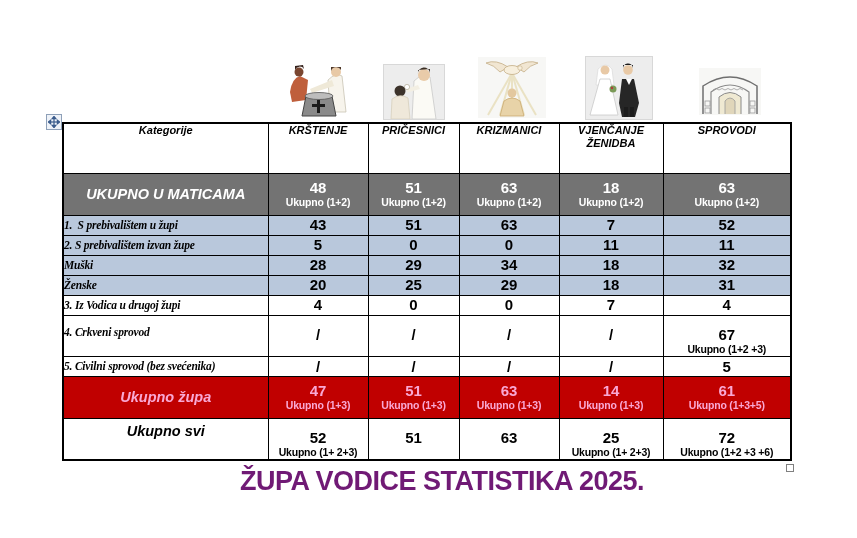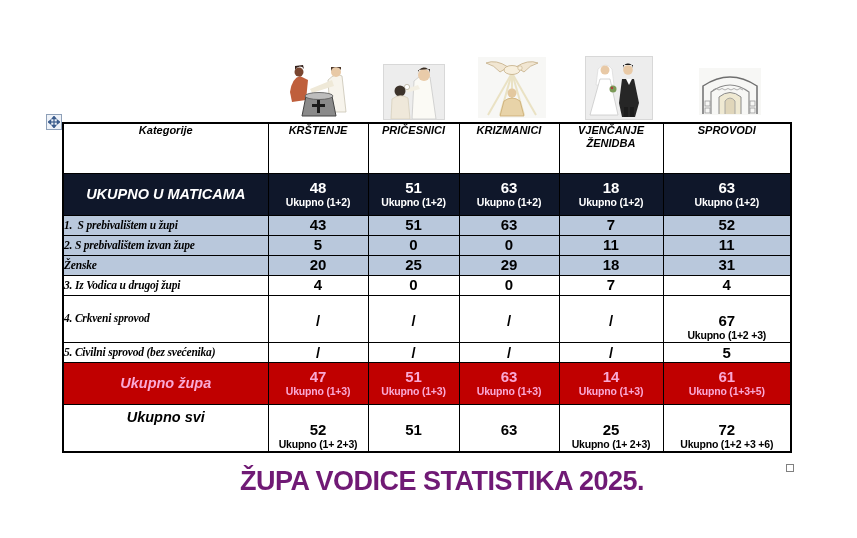--- a/index.html
+++ b/index.html
@@ -15,31 +15,31 @@
   table.stats{position:absolute;left:62px;top:122px;width:728px;
               border-collapse:collapse;table-layout:fixed;border:2px solid #000;}
   table.stats td,table.stats th{border:1px solid #000;padding:0;overflow:hidden;}
 
   tr.h-head{height:50px;} tr.h-big{height:42px;} tr.h-sm{height:20px;}
   tr.h-mid{height:38px;}  tr.h-last{height:42px;}
 
   th.hdr{font-size:11px;font-weight:bold;font-style:italic;color:#000;
          vertical-align:top;padding-top:5px;text-align:center;line-height:1.15;background:#fff;}
 
-  .r-navy{background:#0f172a;color:#fff;}
+  .r-navy{background:#737373;color:#fff;}
   .r-light{background:#b9c8dc;color:#000;}
   .r-red{background:#c00000;color:#f9a8d4;border-radius:10px;}
   .r-white{background:#fff;color:#000;}
 
   td.lbl{font-size:11.5px;font-weight:bold;font-style:italic;text-align:left;
          padding:1px 3px 1px 6px;white-space:pre;letter-spacing:-0.2px;font-family:Liberation Serif, serif;}
   td.lblc{font-size:14.5px;font-weight:bold;font-style:italic;text-align:center;}
   td.num, .num{font-size:15px;font-weight:bold;text-align:center;line-height:1.15;}
   .sub{font-size:10.5px;font-weight:bold;text-align:center;line-height:1.25;letter-spacing:-0.2px;}
-  tr.va-top td{vertical-align:top;padding-top:16px;}
+  tr.va-top td{vertical-align:top;padding-top:10px;}
   tr.va-mid td{vertical-align:middle;}
 
   
   .move-handle{position:absolute;left:46px;top:114px;width:14px;height:14px;
                background:#eef2f8;border:1px solid #8ea0b8;display:flex;
                align-items:center;justify-content:center;cursor:move;}
   .resize-handle{position:absolute;left:786px;top:464px;width:6px;height:6px;
                  background:#fff;border:1px solid #808080;cursor:nwse-resize;}
 
   .doc-title{position:absolute;left:48px;top:466px;width:728px;text-align:center;
@@ -195,20 +195,28 @@
 
     <tr class="r-light h-sm va-mid">
       <td class="lbl">2. S prebivalištem izvan župe</td>
       <td class="num">5</td>
       <td class="num">0</td>
       <td class="num">0</td>
       <td class="num">11</td>
       <td class="num">11</td>
     </tr>
 
+    <tr class="r-light h-sm va-mid">
+      <td class="lbl">Muški</td>
+      <td class="num">28</td>
+      <td class="num">29</td>
+      <td class="num">34</td>
+      <td class="num">18</td>
+      <td class="num">32</td>
+    </tr>
 
     <tr class="r-light h-sm va-mid">
       <td class="lbl">Ženske</td>
       <td class="num">20</td>
       <td class="num">25</td>
       <td class="num">29</td>
       <td class="num">18</td>
       <td class="num">31</td>
     </tr>
 

